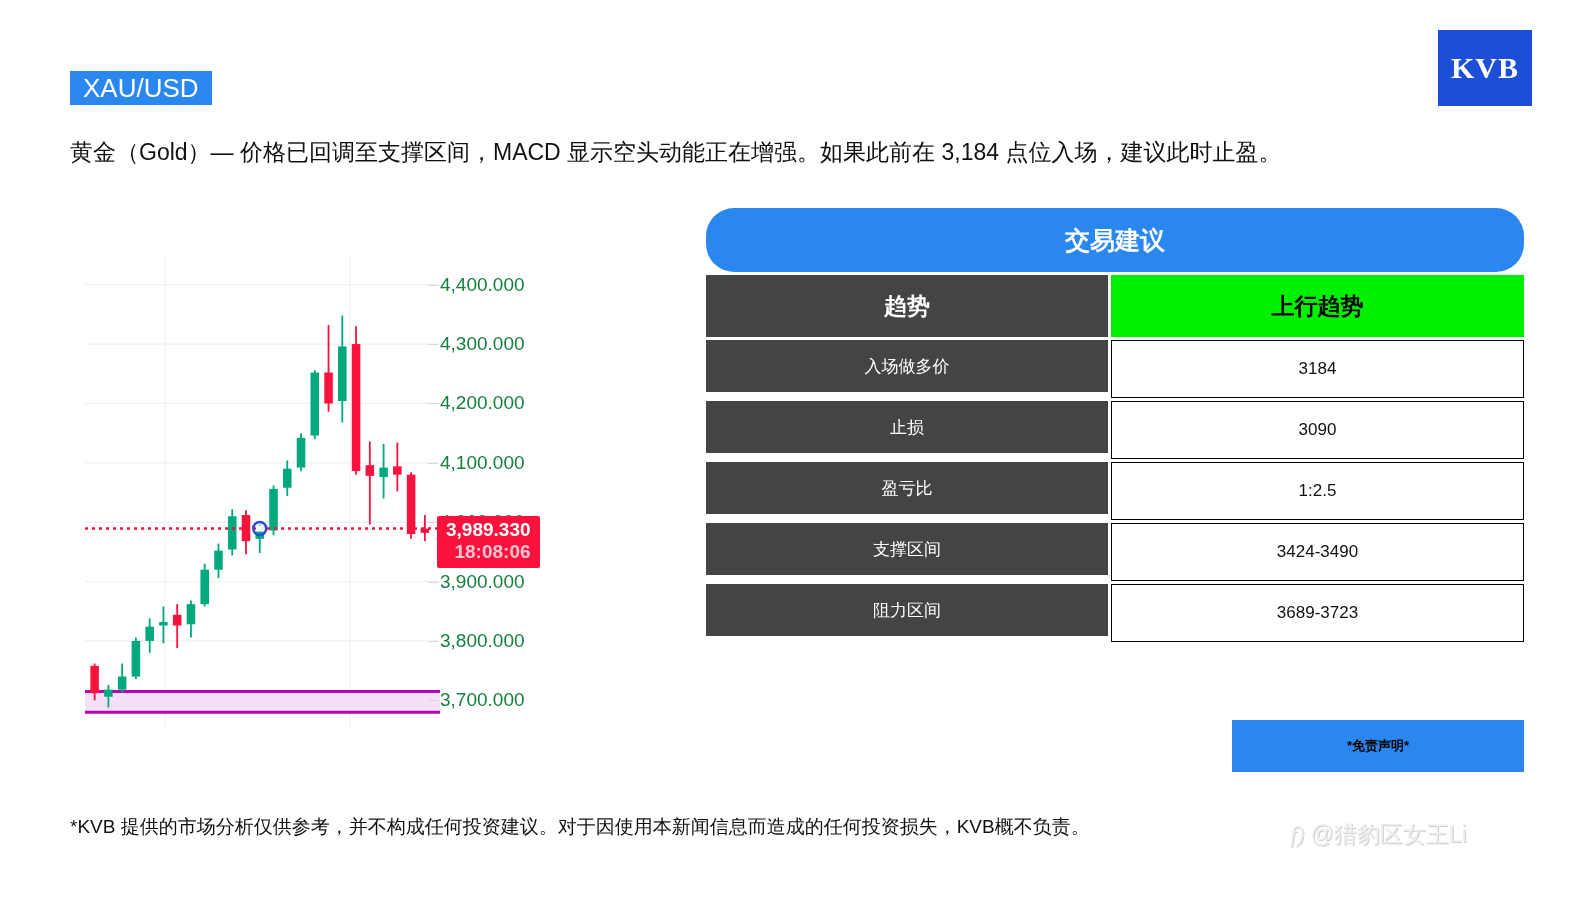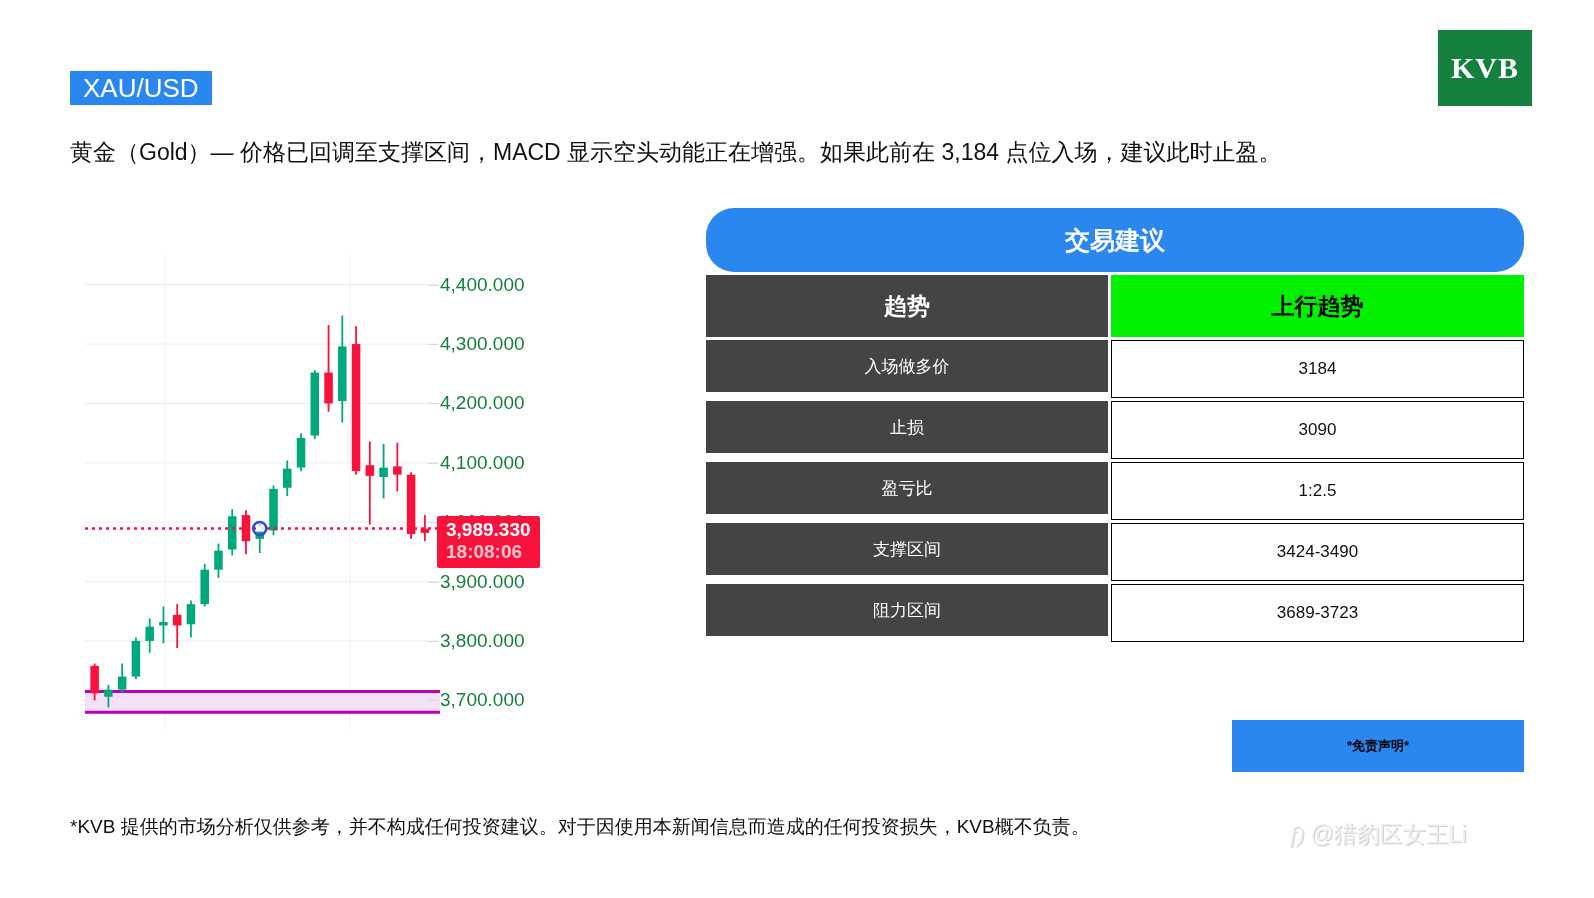--- a/index.html
+++ b/index.html
@@ -16,21 +16,21 @@
     color: #111111;
   }
 
   
   #kvb-logo {
     position: absolute;
     left: 1438px;
     top: 30px;
     width: 94px;
     height: 76px;
-    background: #15803d;
+    background: #1d4ed8;
     display: flex;
     align-items: center;
     justify-content: center;
   }
   #kvb-logo .kvb-text {
     color: #ffffff;
     font-family: "Liberation Serif", "DejaVu Serif", serif;
     font-size: 30px;
     font-weight: 700;
     letter-spacing: 1px;
@@ -99,20 +99,21 @@
   }
 
   #price-tag {
     position: absolute;
     left: 437px;
     top: 516px;
     background: #f8123c;
     padding: 3px 9px 5px 9px;
     border-radius: 2px;
     line-height: 22px;
+    text-align: right;
   }
   #price-tag .pt-price {
     display: block;
     color: #ffffff;
     font-size: 19px;
     font-weight: 700;
     white-space: nowrap;
   }
   #price-tag .pt-time {
     display: block;

